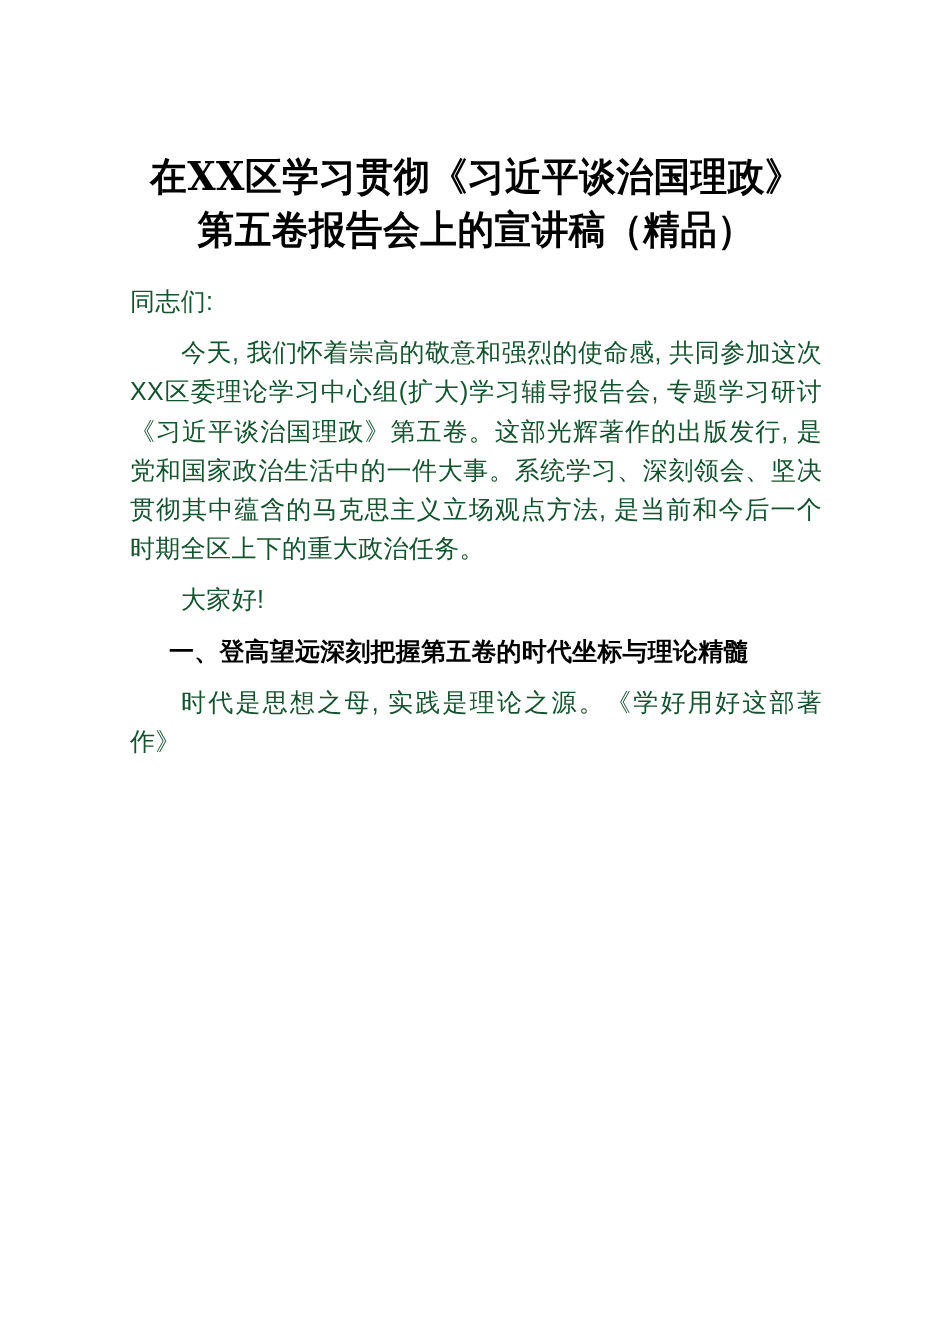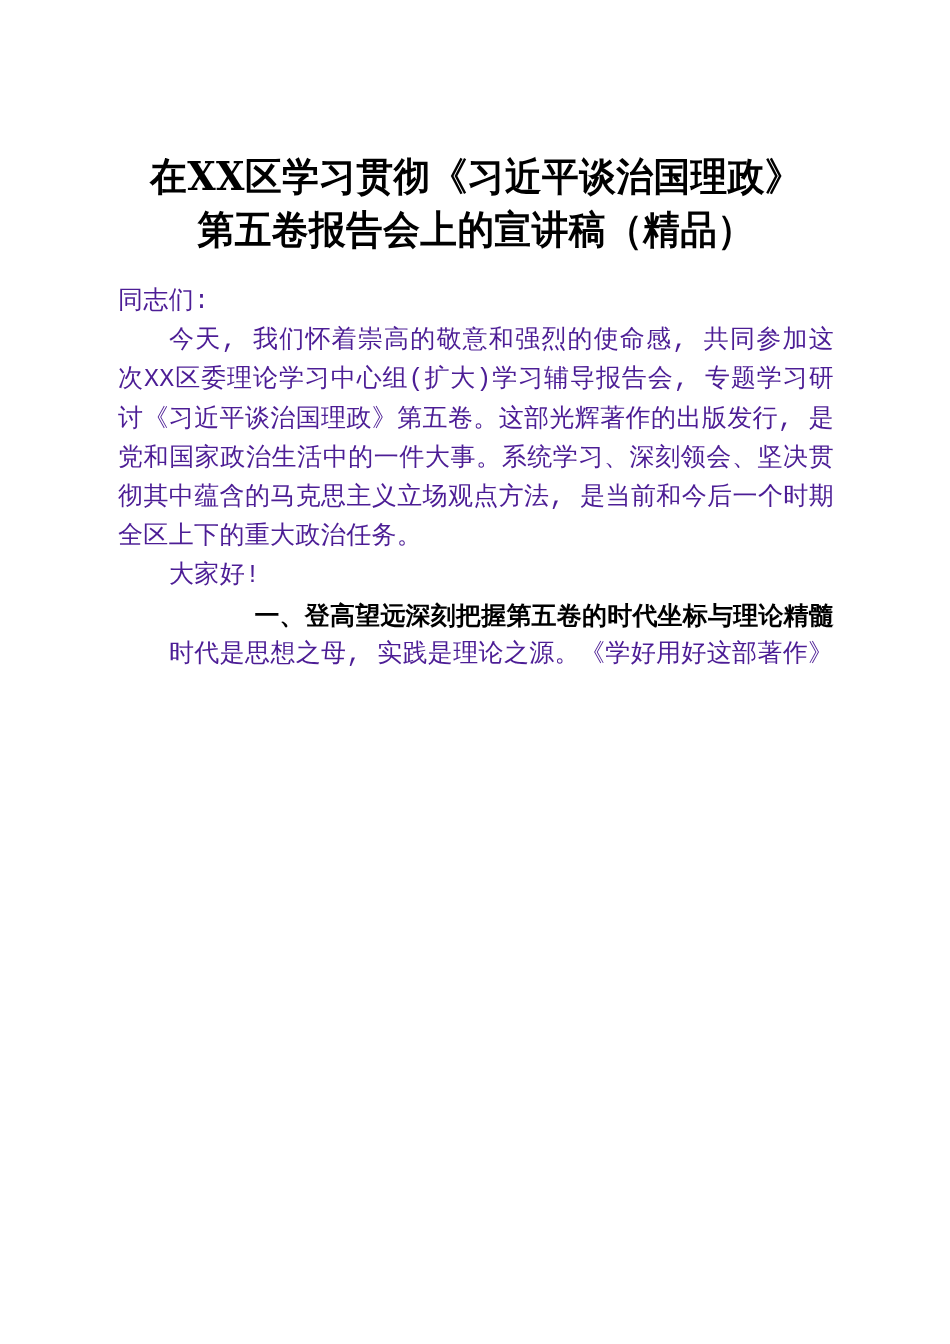--- a/index.html
+++ b/index.html
@@ -43,45 +43,45 @@
     letter-spacing: 0.5px;
     margin: 0 0 26px 0;
     color: #000;
     transform: scaleX(0.94);
     transform-origin: center center;
     white-space: pre-wrap;
   }
 
   
   .para {
-    font-family: Liberation Mono, monospace;
+    font-family: Liberation Sans, sans-serif;
     font-size: 25px;
     line-height: 39.2px;
     text-align: justify;
     text-justify: inter-character;
-    margin: 0;
-    color: #4c1d95;
+    margin: 12px;
+    color: #14532d;
     letter-spacing: 0.35px;
     white-space: pre-wrap;
   }
   .para.indent {
     text-indent: 51px;
   }
   .para.no-indent {
     text-indent: 0;
   }
 
   
   .section-heading {
     font-family: "DejaVu Sans", "Liberation Sans", sans-serif;
     font-size: 25px;
     line-height: 39.2px;
     font-weight: bold;
     text-indent: 51px;
-    text-align: right;
+    text-align: left;
     margin: 0;
     color: #000;
     letter-spacing: 0.2px;
     white-space: pre-wrap;
   }
 </style>
 </head>
 <body>
 
 <div class="page">

